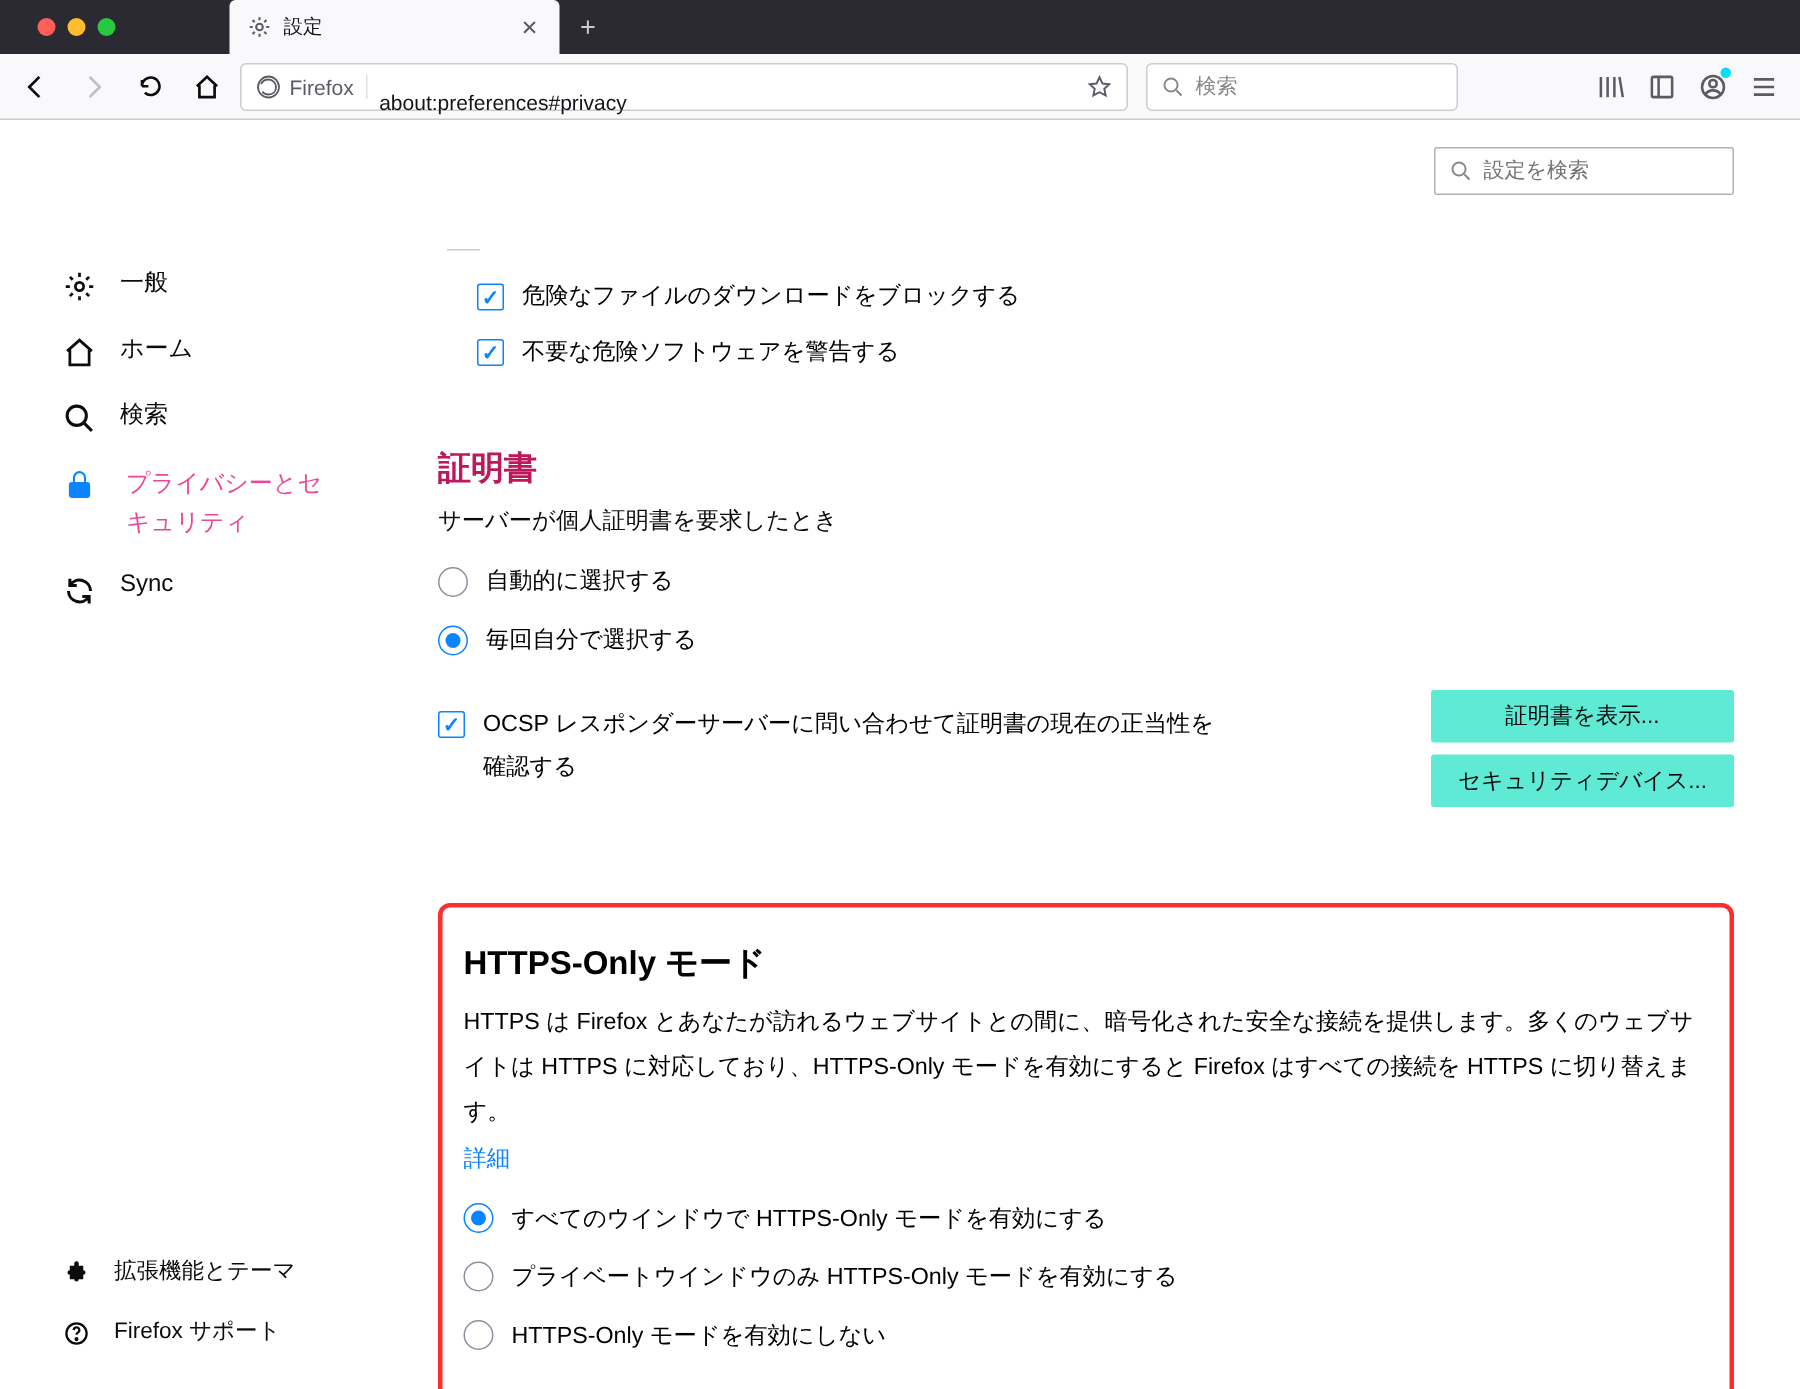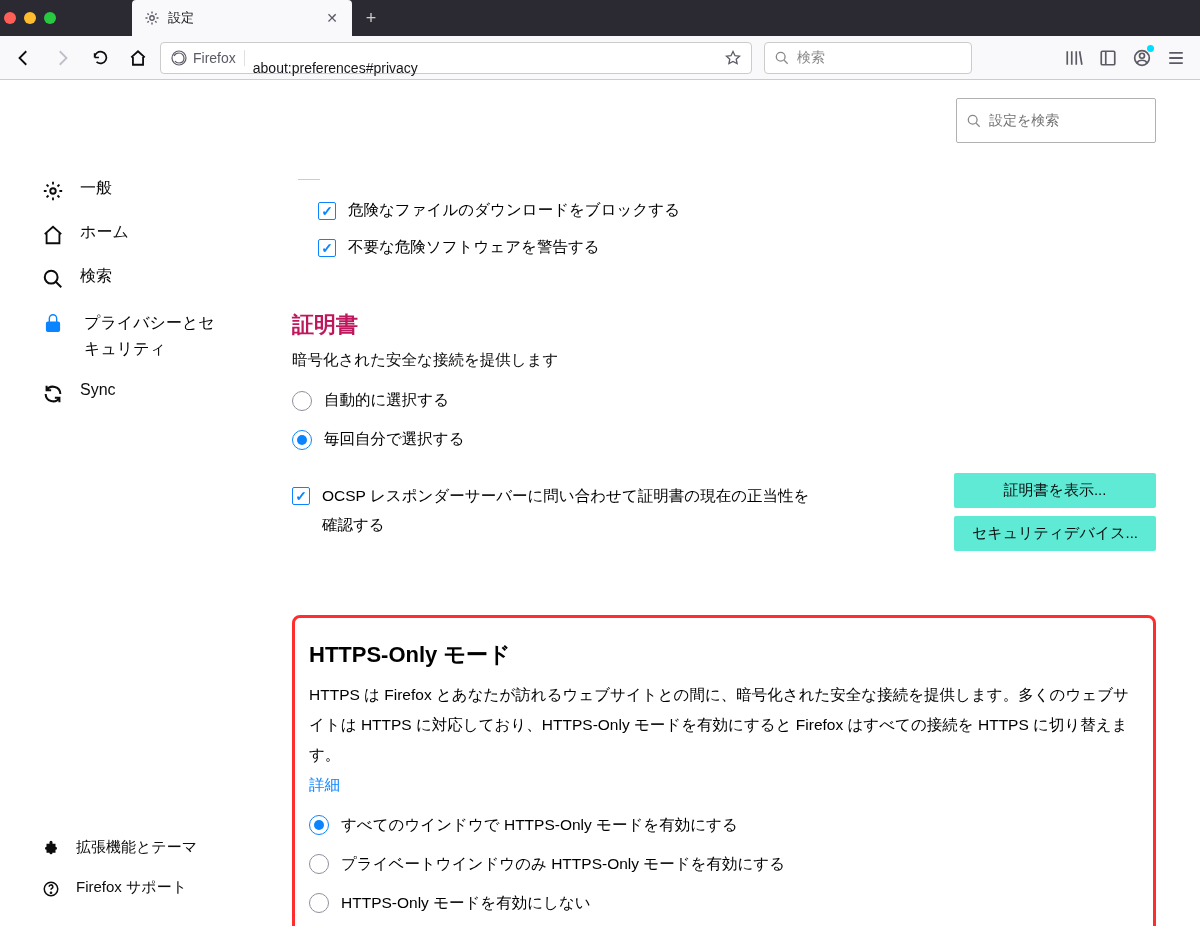--- a/index.html
+++ b/index.html
@@ -1,19 +1,19 @@
 <!DOCTYPE html>
 <html><head>
 <meta charset="utf-8">
 <style>
 * { margin: 0; padding: 0; box-sizing: border-box; font-family: -apple-system, BlinkMacSystemFont, "Segoe UI", "Hiragino Sans", "Hiragino Kaku Gothic ProN", Meiryo, sans-serif; }
 body { width: 1200px; height: 926px; background: #f0f0f0; overflow: hidden; }
 
 
-.titlebar { height: 36px; background: #2b2a33; display: flex; align-items: center; padding: 0 4px; }
+.titlebar { height: 36px; background: #2b2a33; display: flex; align-items: center; padding: 0 25px; }
 .traffic-lights { display: flex; gap: 8px; margin-right: 76px; }
 .tl { width: 12px; height: 12px; border-radius: 50%; }
 .tl-close { background: #ff5f57; }
 .tl-min { background: #febc2e; }
 .tl-max { background: #28c840; }
 .tab { height: 36px; background: #f9f9fb; display: flex; align-items: center; padding: 0 12px; gap: 8px; min-width: 220px; border-top-left-radius: 4px; border-top-right-radius: 4px; }
 .tab-icon { width: 16px; height: 16px; display: flex; align-items: center; justify-content: center; }
 .tab-title { font-size: 13px; color: #15141a; flex: 1; }
 .tab-close { width: 16px; height: 16px; color: #5b5b66; display:flex; align-items:center; justify-content:center; font-size:14px; }
 .new-tab { width: 30px; height: 30px; display: flex; align-items: center; justify-content: center; color: #ccc; font-size: 18px; margin-left: 4px; }
@@ -28,29 +28,29 @@
 .url-star { color: #5b5b66; }
 .searchbar { width: 208px; height: 32px; border: 1px solid #ccc; border-radius: 4px; background: #fff; display: flex; align-items: center; padding: 0 10px; gap: 8px; color: #888; font-size: 14px; margin-left: 6px; }
 .navbar-right { display: flex; gap: 2px; margin-left: auto; }
 .notif-dot { position: relative; }
 .notif-dot::after { content: ''; position: absolute; top: 3px; right: 4px; width: 7px; height: 7px; background: #00ddff; border-radius: 50%; }
 
 
 .content { height: 846px; background: #fff; display: flex; }
 .sidebar { width: 248px; padding: 88px 0 18px 42px; display: flex; flex-direction: column; }
 .sidebar-item { display: flex; align-items: flex-start; gap: 16px; padding: 10px 20px 10px 0; font-size: 16px; color: #0c0c0d; cursor: pointer; }
-.sidebar-item.active { color: #000000; gap: 20px; }
+.sidebar-item.active { color: #ec4899; gap: 20px; }
 .sidebar-item svg, .sidebar-item .sbicon { width: 22px; height: 22px; flex-shrink: 0; margin-top: 2px; }
 .sidebar-footer { margin-top: auto; }
 .sidebar-footer .sidebar-item { font-size: 15px; }
 .sidebar-footer svg { width: 18px; height: 18px; }
 
 .main { flex: 1; padding: 18px 44px 28px 44px; overflow-y: auto; position: relative; }
 .search-settings-wrap { display: flex; justify-content: flex-end; margin-bottom: 36px; }
-.search-settings { width: 200px; height: 45px; border: 1px solid #b1b1b3; border-radius: 2px; display: flex; align-items: center; padding: 12px 10px; gap: 8px; color: #737373; font-size: 14px; }
+.search-settings { width: 200px; height: 32px; border: 1px solid #b1b1b3; border-radius: 2px; display: flex; align-items: center; padding: 12px 10px; gap: 8px; color: #737373; font-size: 14px; }
 
 .section-divider { width: 22px; border-top: 1px solid #ccc; margin-left: 6px; margin-bottom: 12px; }
 .checkbox-row { display: flex; align-items: center; gap: 12px; padding: 8px 0 8px 26px; font-size: 15.5px; }
 .checkbox-row.nopad { padding-left: 0; }
 .checkbox { width: 18px; height: 18px; border: 1px solid #0a84ff; border-radius: 2px; display: flex; align-items: center; justify-content: center; color: #0a84ff; font-size: 14px; flex-shrink: 0; }
 .checkbox.checked::before { content: '✓'; font-weight: bold; }
 
 .sect { margin-top: 44px; }
 .sect-title { font-size: 22px; font-weight: 700; color: #be185d; margin-bottom: 10px; }
 .sect-sub { font-size: 15.5px; color: #0c0c0d; margin-bottom: 10px; }
@@ -234,21 +234,21 @@
       <span class="checkbox checked"></span>
       <span>危険なファイルのダウンロードをブロックする</span>
     </div>
     <div class="checkbox-row">
       <span class="checkbox checked"></span>
       <span>不要な危険ソフトウェアを警告する</span>
     </div>
 
     <div class="sect">
       <div class="sect-title">証明書</div>
-      <div class="sect-sub">暗号化された安全な接続を提供します</div>
+      <div class="sect-sub">サーバーが個人証明書を要求したとき</div>
       <div class="radio-row">
         <span class="radio"></span>
         <span>自動的に選択する</span>
       </div>
       <div class="radio-row">
         <span class="radio selected"></span>
         <span>毎回自分で選択する</span>
       </div>
       <div class="cert-row">
         <div class="checkbox-row nopad" style="align-items:flex-start">

